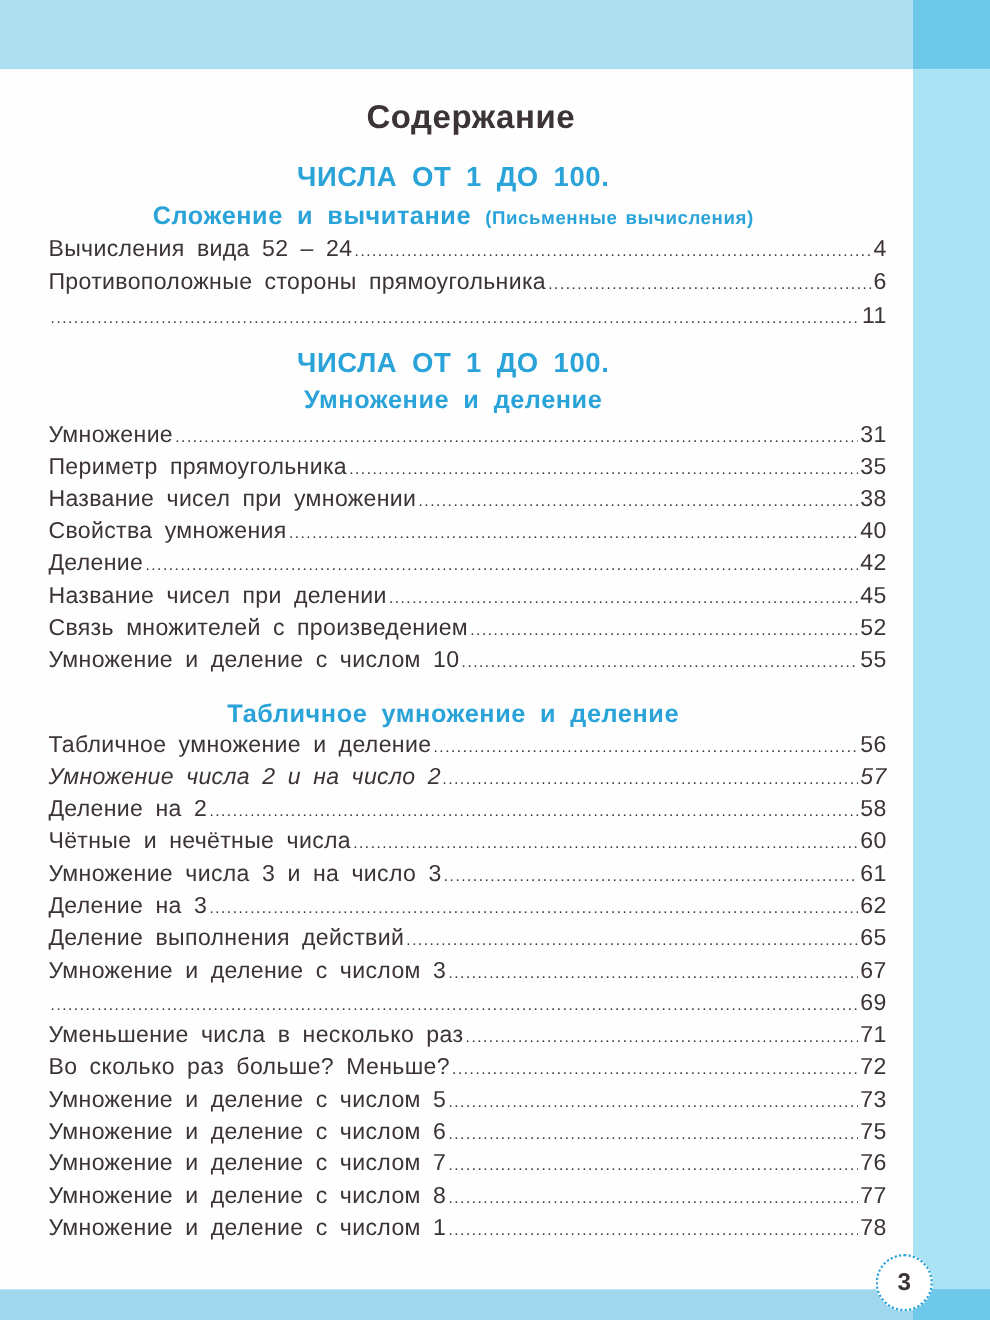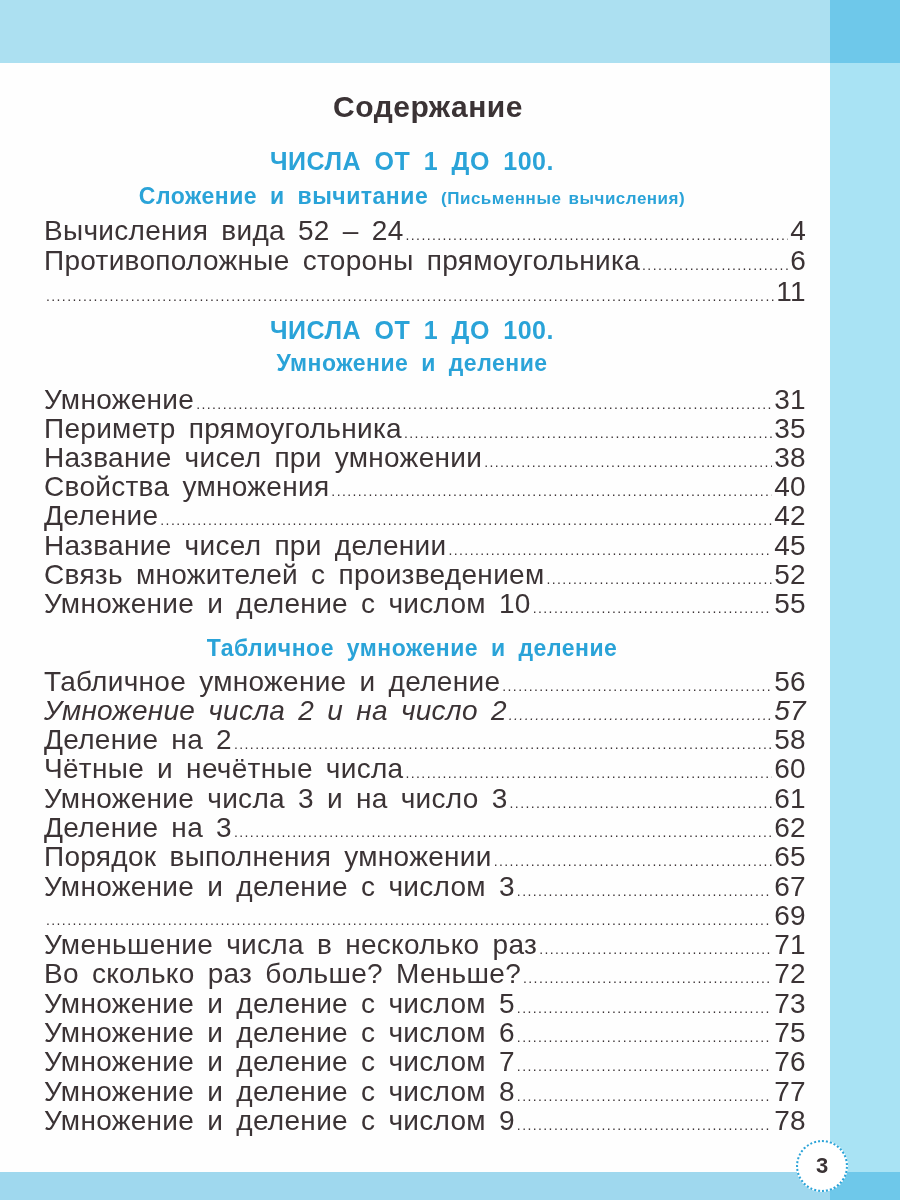--- a/index.html
+++ b/index.html
@@ -24,21 +24,21 @@
     position:absolute; left:0; width:824px; text-align:center;
     color:#2aa3d8; font-weight:bold; letter-spacing:0.5px;
   }
   .h-caps { font-size:25px; word-spacing:6px; }
   .h-sub { font-size:23px; word-spacing:6px; }
   .h-paren { font-size:17px; word-spacing:2px; }
 
   .entry {
     position:absolute; left:44px; width:762px; height:26px;
     display:flex; align-items:baseline;
-    font-size:28px; color:#3b3335; letter-spacing:0.3px; word-spacing:5px;
+    font-size:21px; color:#3b3335; letter-spacing:0.3px; word-spacing:5px;
   }
   .entry .label { white-space:nowrap; flex:none; }
   .entry .leader {
     flex:1; overflow:hidden; white-space:nowrap; margin:0 2px;
     font-size:14px; letter-spacing:1.4px; color:#3b3335;
   }
   .entry .leader::after { content:"......................................................................................................................................................................................................................................"; }
   .entry .pg { flex:none; white-space:nowrap; }
 
   .page-badge {
@@ -152,21 +152,21 @@
     <span class="label">Умножение числа 3 и на число 3</span>
     <span class="leader"></span>
     <span class="pg">61</span>
   </div>
 <div class="entry" style="top:812px;">
     <span class="label">Деление на 3</span>
     <span class="leader"></span>
     <span class="pg">62</span>
   </div>
 <div class="entry" style="top:841px;">
-    <span class="label">Порядок выполнения умножении</span>
+    <span class="label">Деление выполнения действий</span>
     <span class="leader"></span>
     <span class="pg">65</span>
   </div>
 <div class="entry" style="top:871px;">
     <span class="label">Умножение и деление с числом 3</span>
     <span class="leader"></span>
     <span class="pg">67</span>
   </div>
 <div class="entry" style="top:900px;">
     <span class="leader"></span>
@@ -196,18 +196,18 @@
     <span class="label">Умножение и деление с числом 7</span>
     <span class="leader"></span>
     <span class="pg">76</span>
   </div>
 <div class="entry" style="top:1076px;">
     <span class="label">Умножение и деление с числом 8</span>
     <span class="leader"></span>
     <span class="pg">77</span>
   </div>
 <div class="entry" style="top:1105px;">
-    <span class="label">Умножение и деление с числом 9</span>
+    <span class="label">Умножение и деление с числом 1</span>
     <span class="leader"></span>
     <span class="pg">78</span>
   </div>
 
 <div class="page-badge">3</div>
 
 </body></html>

